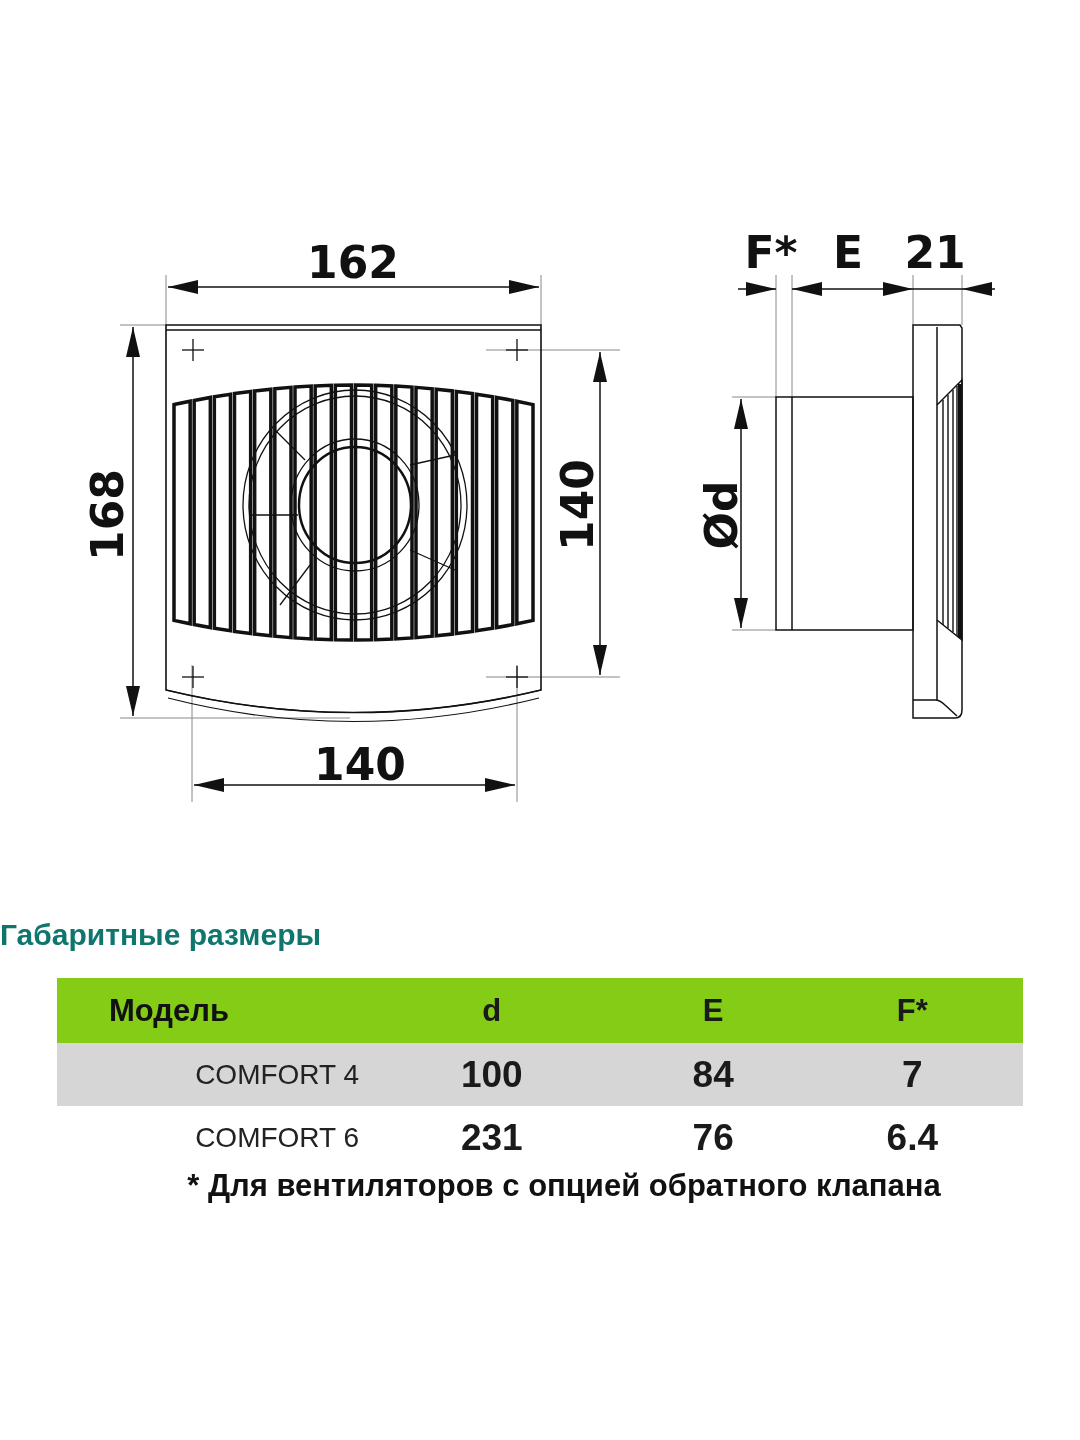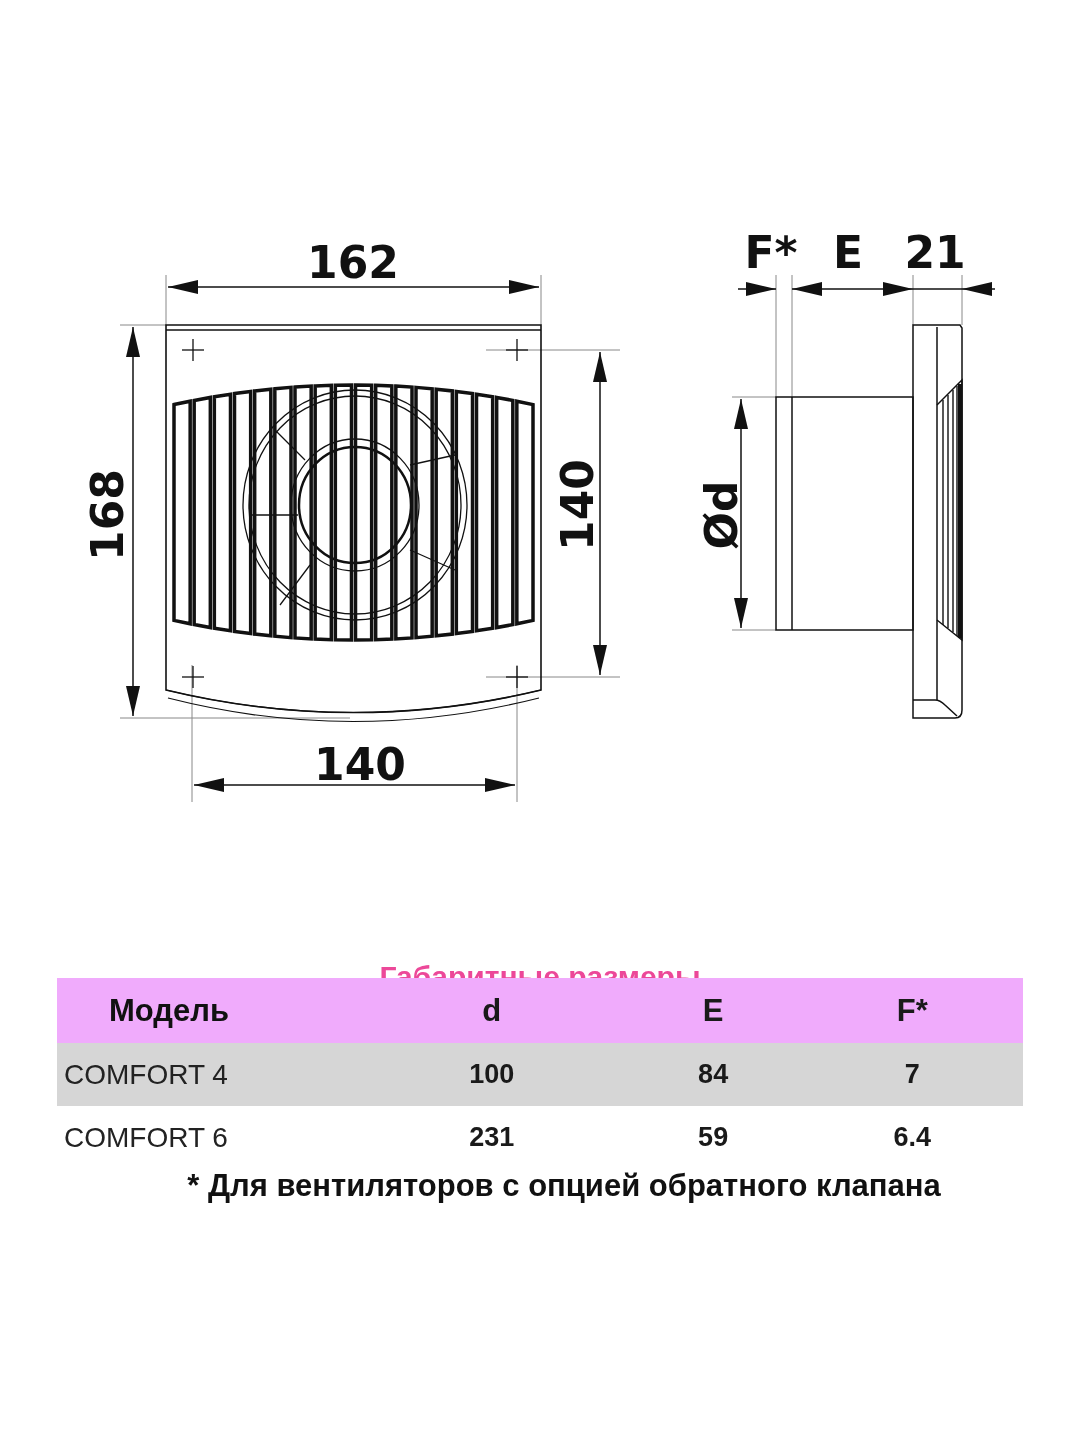--- a/index.html
+++ b/index.html
@@ -1,28 +1,28 @@
 <!DOCTYPE html>
 <html><head>
   <meta charset="utf-8">
   <style>
     html, body { margin: 0; padding: 0; background: #ffffff; }
     body { width: 1080px; height: 1440px; position: relative; overflow: hidden;
            font-family: "DejaVu Sans", sans-serif; color: #111; }
     .drawing { position: absolute; left: 0; top: 0; width: 1080px; height: 880px; }
     .dim-label { font-family: "DejaVu Sans", sans-serif; font-weight: bold; fill: #111; }
-    .section-title { position: absolute; left: 0; width: 1080px; top: 960px; text-align: center;
-                     font-family: "Liberation Sans", sans-serif; font-weight: bold; font-size: 30px; color: #ec4899; }
+    .section-title { position: absolute; left: 0; width: 1080px; top: 918px; text-align: left;
+                     font-family: "Liberation Sans", sans-serif; font-weight: bold; font-size: 30px; color: #0f766e; }
     table.dims { position: absolute; left: 57px; top: 978px; width: 966px; border-collapse: collapse;
                  font-family: "Liberation Sans", sans-serif; }
-    table.dims th { background: #f0abfc; height: 65px; font-size: 31px; font-weight: bold; color: #111; padding: 0; }
-    table.dims td { height: 63px; font-size: 27px; padding: 0; }
+    table.dims th { background: #84cc16; height: 65px; font-size: 31px; font-weight: bold; color: #111; padding: 0; }
+    table.dims td { height: 63px; font-size: 37px; padding: 0; }
     table.dims tr.row-shaded td { background: #d6d6d6; }
     table.dims th.c-model { text-align: left; padding-left: 52px; width: 250px; }
-    table.dims td.c-model { text-align: left; padding-left: 7px; font-weight: normal; color: #222; font-size: 28px; }
+    table.dims td.c-model { text-align: right; padding-left: 7px; font-weight: normal; color: #222; font-size: 28px; }
     table.dims .c-num { text-align: center; font-weight: bold; color: #1a1a1a; }
     .footnote { position: absolute; left: 0; width: 1080px; top: 1168px; text-align: center;
                 font-family: "Liberation Sans", sans-serif; font-weight: bold; font-size: 31px; color: #111; margin-left: 24px; }
   </style>
 </head>
 <body>
 
 <svg class="drawing" viewBox="0 0 1080 880" xmlns="http://www.w3.org/2000/svg">
   <defs>
     <marker id="arr" viewBox="0 0 10 10" refX="10" refY="5" markerWidth="10" markerHeight="10" orient="auto-start-reverse" markerUnits="userSpaceOnUse">
@@ -167,19 +167,19 @@
   <tbody>
     <tr class="row-shaded">
       <td class="c-model">COMFORT 4</td>
       <td class="c-num">100</td>
       <td class="c-num">84</td>
       <td class="c-num">7</td>
     </tr>
     <tr>
       <td class="c-model">COMFORT 6</td>
       <td class="c-num">231</td>
-      <td class="c-num">59</td>
+      <td class="c-num">76</td>
       <td class="c-num">6.4</td>
     </tr>
   </tbody>
 </table>
 
 <div class="footnote">* Для вентиляторов с опцией обратного клапана</div>
 
 </body></html>

